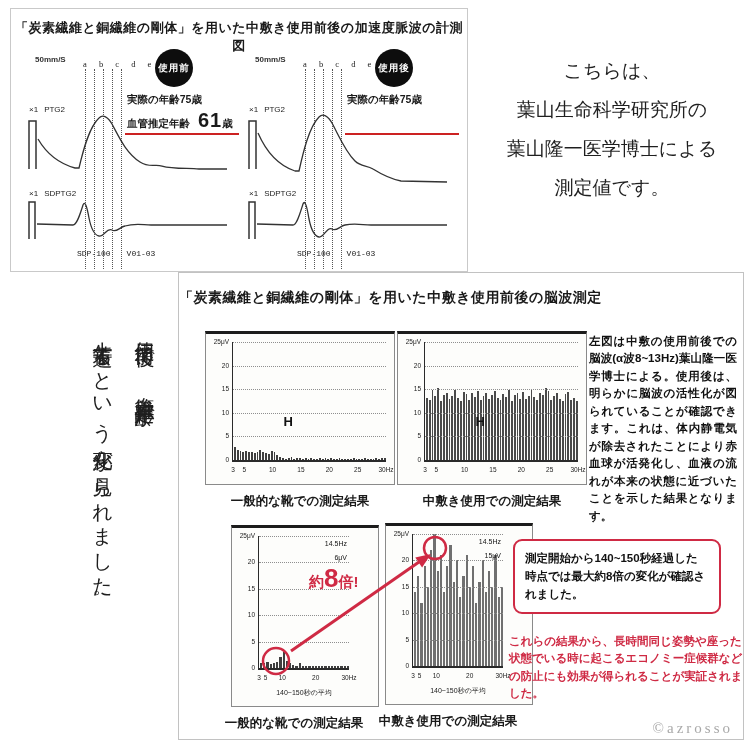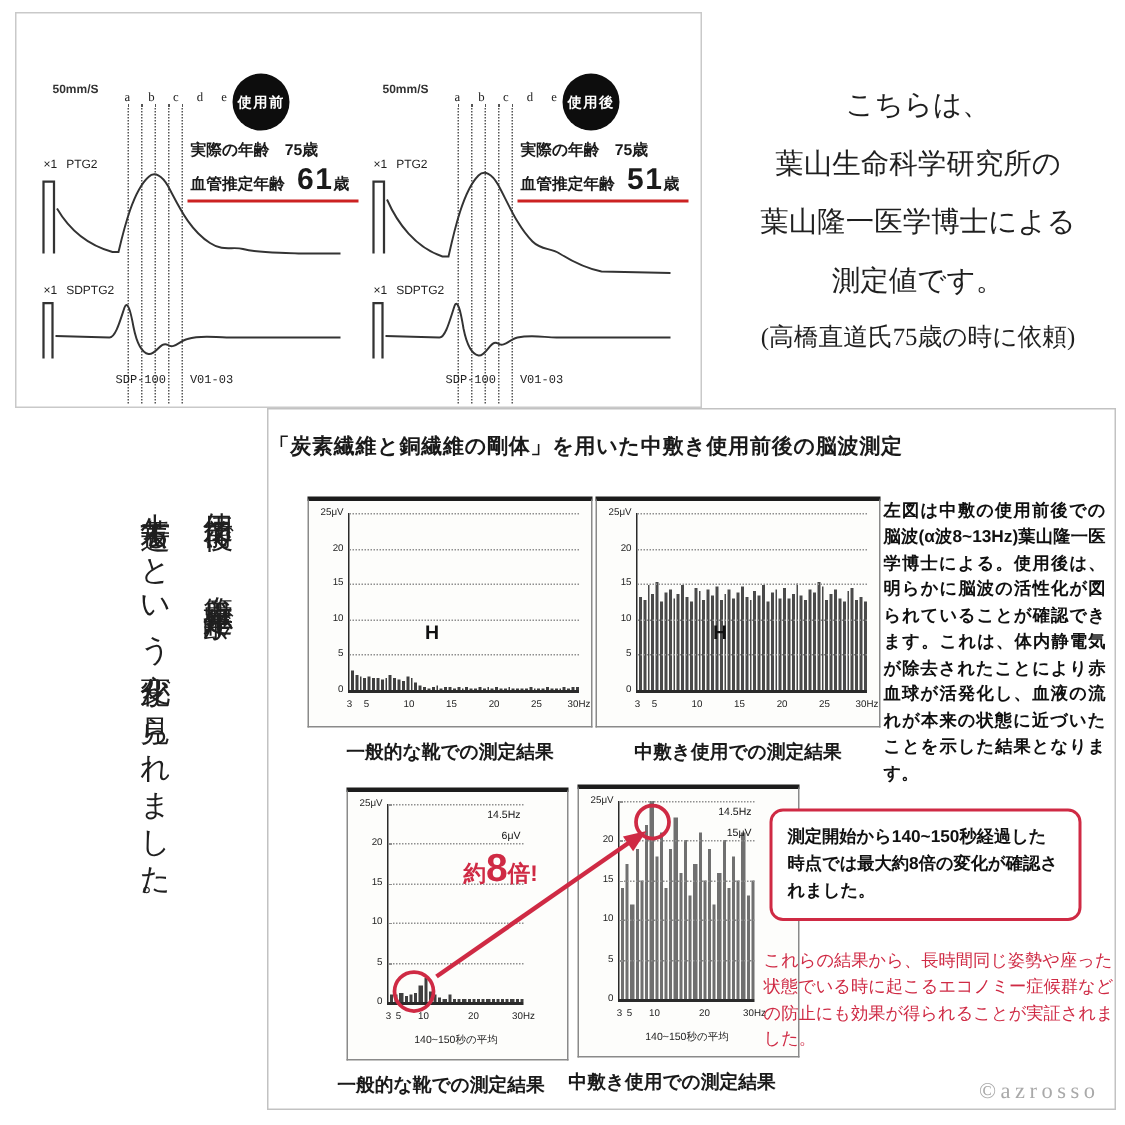--- a/index.html
+++ b/index.html
@@ -10,21 +10,21 @@
   .pulse-box{left:10px;top:8px;width:456px;height:262px;border:1px solid #c9c9c9;background:#fff;}
   .pulse-title{position:absolute;top:10px;left:0;right:0;text-align:center;font-weight:bold;font-size:13px;letter-spacing:0.5px;}
   .panel{position:absolute;top:38px;width:218px;height:220px;}
   .panel.p1{left:10px;}
   .panel.p2{left:230px;}
   .mm-label{position:absolute;left:14px;top:8px;font-size:8px;color:#333;font-weight:bold;}
   .abcde{position:absolute;left:62px;top:12px;font-size:8.5px;letter-spacing:5px;font-family:"Liberation Serif",serif;color:#222;}
   .dotline{position:absolute;top:22px;height:200px;border-left:1px dotted #555;width:0;}
   .badge{position:absolute;left:134px;top:2px;width:38px;height:38px;border-radius:50%;background:#0d0d0d;color:#fff;display:flex;align-items:center;justify-content:center;font-size:9.5px;font-weight:bold;letter-spacing:1px;}
   .age-row1{position:absolute;left:106px;top:46px;font-size:10.5px;font-weight:bold;white-space:nowrap;}
-  .age-row1 .v{margin-left:10px;}
+  .age-row1 .v{margin-left:0;}
   .age-row2{position:absolute;left:106px;top:62px;font-size:10.5px;font-weight:bold;white-space:nowrap;}
   .age-row2 .big{font-size:20px;margin-left:8px;letter-spacing:1px;}
   .age-underline{position:absolute;left:104px;top:86px;width:114px;height:2px;background:#cc2222;}
   .wf-label{position:absolute;left:8px;font-size:8px;color:#222;white-space:nowrap;}
   .wf-label .scale{margin-right:6px;}
   .wf-svg{position:absolute;left:0;width:218px;}
   .device-line{position:absolute;left:56px;top:202px;font-size:8px;font-family:"Liberation Mono",monospace;color:#222;}
   .device-line .ver{margin-left:16px;}
 
   
@@ -53,27 +53,28 @@
   .hmark{position:absolute;transform:translateX(-50%);font-size:13px;font-weight:bold;color:#111;z-index:3;}
   .inner-labels{position:absolute;top:1px;right:2px;text-align:right;font-size:7px;line-height:2;color:#111;z-index:3;}
   .xlabel{position:absolute;bottom:-30px;left:-16px;right:-16px;text-align:center;font-size:7px;color:#222;}
   .caption{margin-top:8px;text-align:center;font-weight:bold;font-size:12.5px;white-space:nowrap;}
   .sm .caption{width:170px;margin-left:-22px;}
 
   .overlay-svg{position:absolute;left:0;top:0;width:564px;height:466px;z-index:5;pointer-events:none;}
   .mag-label{position:absolute;left:130px;top:290px;z-index:6;color:#cf2a44;font-weight:bold;font-size:15px;white-space:nowrap;}
   .mag-label .num{font-size:26px;}
   .hl-box{position:absolute;left:334px;top:266px;width:184px;border:2px solid #cf2a44;border-radius:9px;padding:9px 10px;font-size:11.5px;font-weight:bold;line-height:1.55;color:#111;background:#fff;z-index:6;}
-  .conclusion{position:absolute;left:330px;top:360px;width:234px;font-size:11.5px;font-weight:normal;line-height:1.5;color:#cf2a44;z-index:6;}
+  .conclusion{position:absolute;left:330px;top:360px;width:234px;font-size:11.5px;font-weight:bold;line-height:1.5;color:#cf2a44;z-index:6;}
   .watermark{position:absolute;right:10px;bottom:2px;font-family:"Liberation Serif",serif;font-size:15px;letter-spacing:3px;color:#a9a9a9;}
 </style>
 </head>
 <body>
 
 <div class="abs pulse-box">
+  <div class="pulse-title">「炭素繊維と銅繊維の剛体」を用いた中敷き使用前後の加速度脈波の計測図</div>
 
   <div class="panel p1">
     <span class="mm-label">50mm/S</span>
     <span class="abcde">a b c d e</span>
     <div class="dotline" style="left:64px"></div>
     <div class="dotline" style="left:73px"></div>
     <div class="dotline" style="left:82px"></div>
     <div class="dotline" style="left:91px"></div>
     <div class="dotline" style="left:100px"></div>
     <div class="badge">使用前</div>
@@ -108,23 +109,20 @@
     <span class="abcde">a b c d e</span>
     <div class="dotline" style="left:64px"></div>
     <div class="dotline" style="left:73px"></div>
     <div class="dotline" style="left:82px"></div>
     <div class="dotline" style="left:91px"></div>
     <div class="dotline" style="left:100px"></div>
     <div class="badge">使用後</div>
     <div class="age-row1">
       <span>実際の年齢</span><span class="v">75歳</span>
     </div>
-    <div class="age-row2">
-      <span>血管推定年齢</span><span class="big">51</span><span>歳</span>
-    </div>
     <div class="age-underline"></div>
     <div class="wf-label" style="top:58px">
       <span class="scale">×1</span><span>PTG2</span>
     </div>
     <svg class="wf-svg" style="top:56px" width="218" height="84" viewBox="0 0 218 84">
       <path d="M8,66 L8,18 L15,18 L15,66" fill="none" stroke="#333" stroke-width="1.5"></path>
       <path d="M17,30 C24,46 36,62 54,68 L58,68 C62,50 68,24 78,14 C82,10 87,13 91,20 C98,33 104,48 114,58 C120,64 126,62 132,66 C140,71 150,76 160,78 L206,79" fill="none" stroke="#333" stroke-width="1.3"></path>
     </svg>
     <div class="wf-label" style="top:142px">
       <span class="scale">×1</span><span>SDPTG2</span>
@@ -137,21 +135,20 @@
       <span>SDP-100</span><span class="ver">V01-03</span>
     </div>
   </div>
 </div>
 
 <div class="abs note-right">
   <div>こちらは、</div>
   <div>葉山生命科学研究所の</div>
   <div>葉山隆一医学博士による</div>
   <div>測定値です。</div>
-  <div class="small">(高橋直道氏75歳の時に依頼)</div>
 </div>
 
 <div class="abs note-left">
   <div>使用前後で、血管推定年齢が</div>
   <div>十年若返るという変化が見られました。</div>
 </div>
 
 <div class="abs eeg-box">
   <div class="eeg-title">「炭素繊維と銅繊維の剛体」を用いた中敷き使用前後の脳波測定</div>
 

